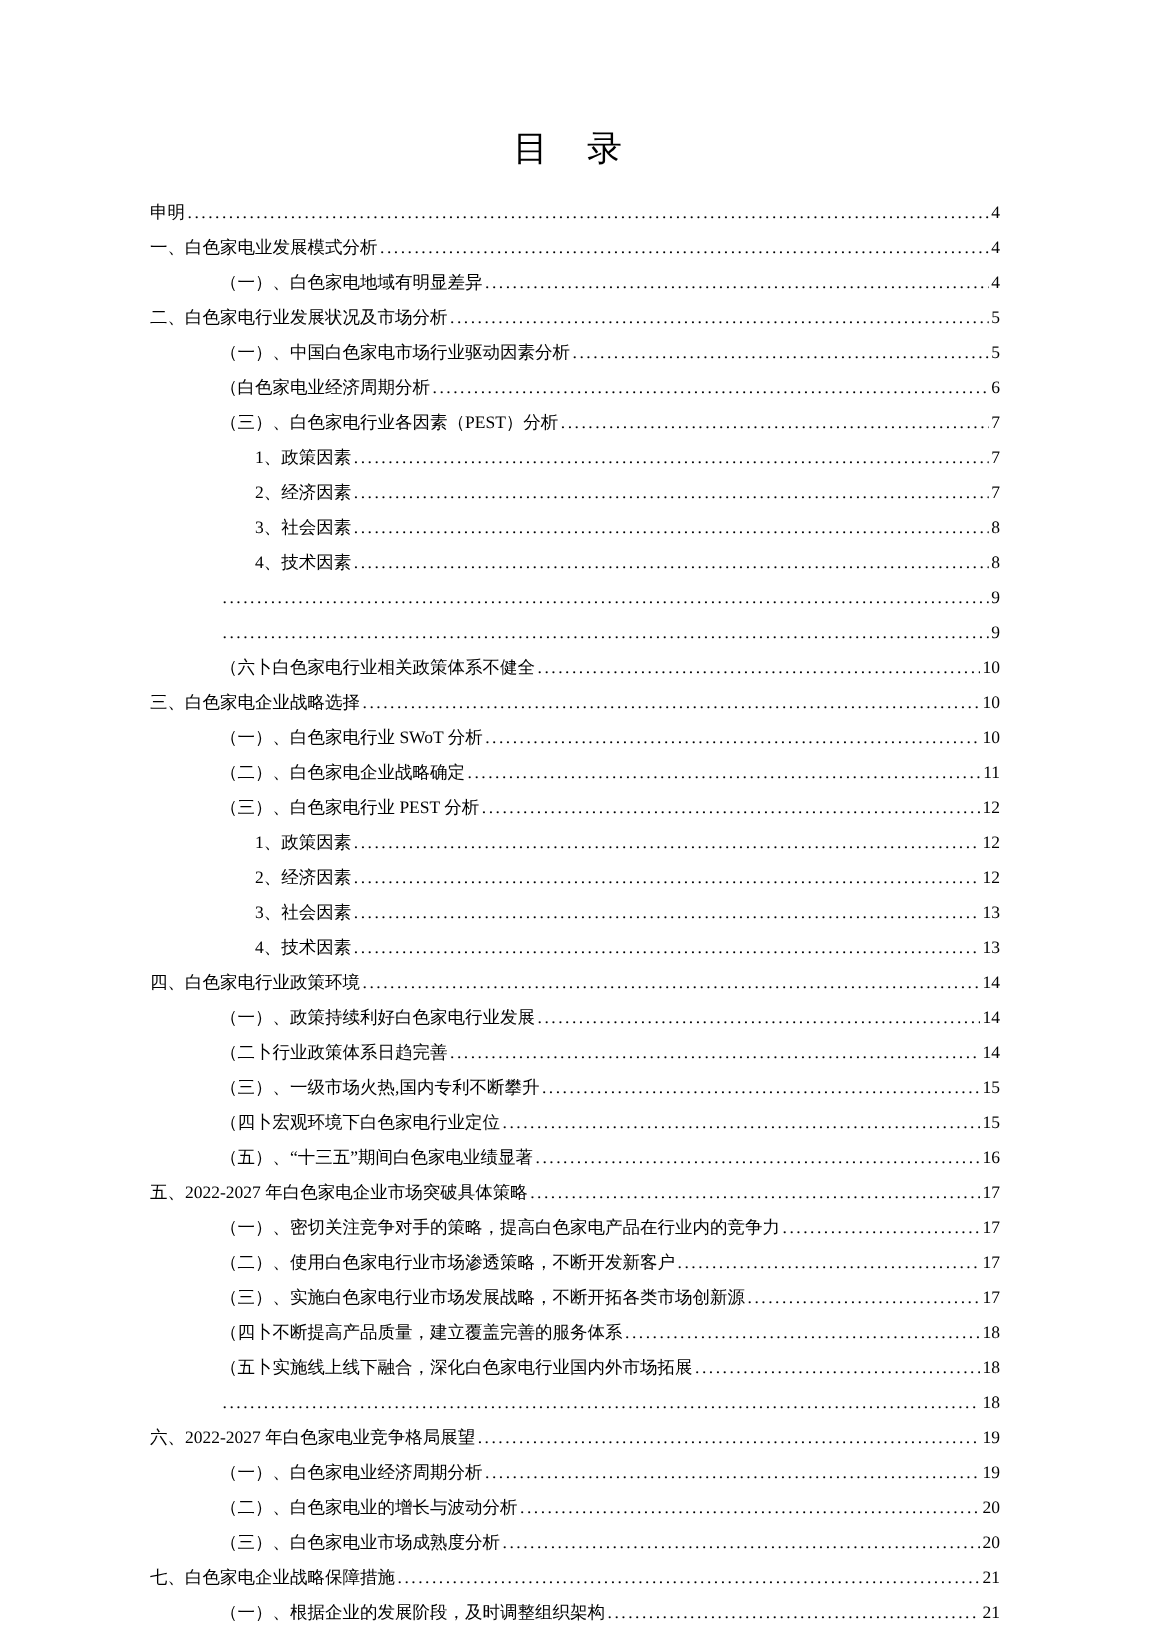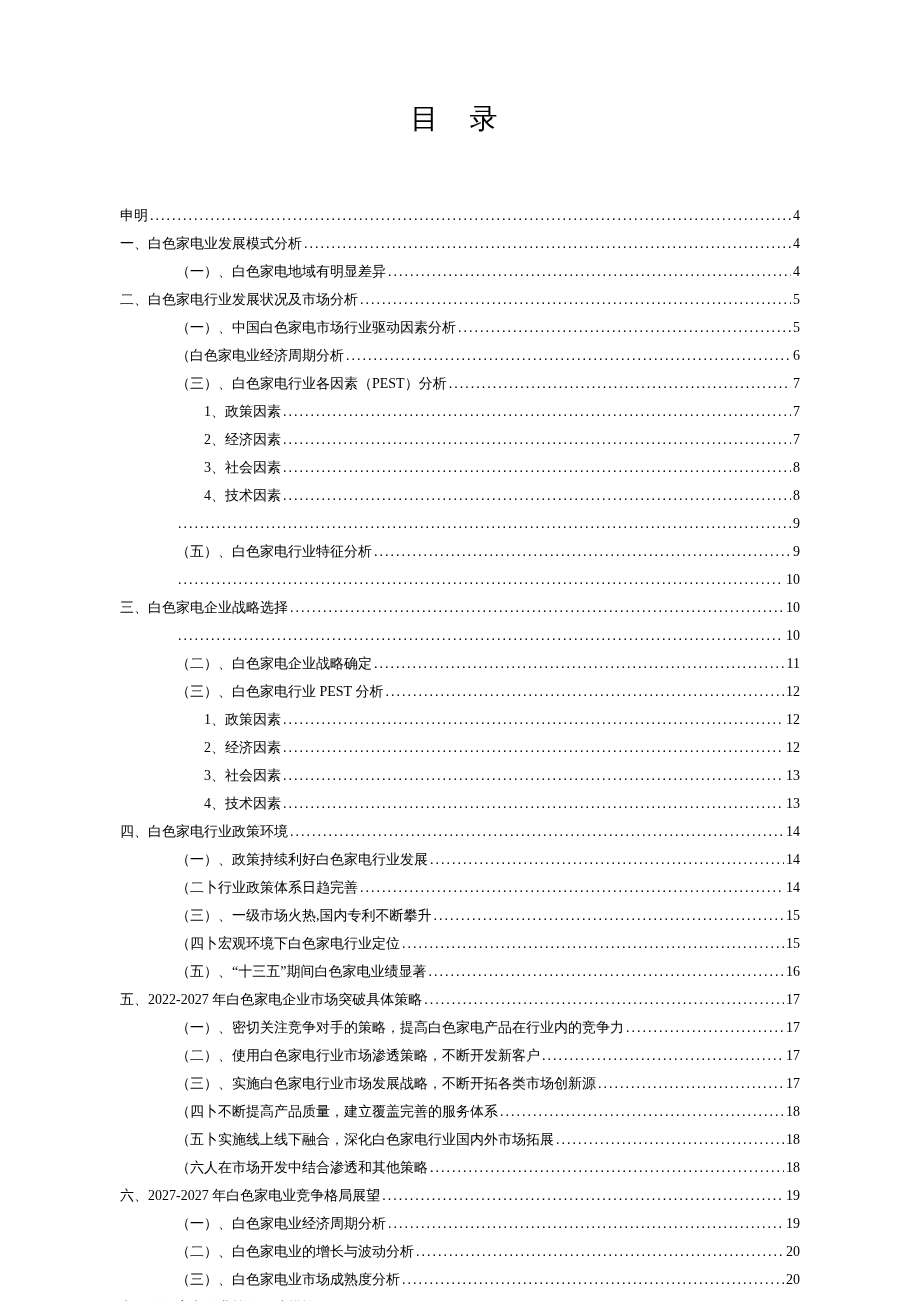--- a/index.html
+++ b/index.html
@@ -10,21 +10,21 @@
       font-family: "SimSun", "宋体", serif;
       font-size: 14px;
       color: #000;
       padding: 100px 120px 80px 120px;
       overflow: hidden;
     }
     .title {
       text-align: center;
       font-size: 28px;
       letter-spacing: 12px;
-      margin-bottom: 64px;
+      margin-bottom: 19px;
       font-weight: normal;
     }
     .toc {
       line-height: 2.0;
     }
     .toc-entry {
       display: flex;
       align-items: baseline;
       white-space: nowrap;
       justify-content: center;
@@ -110,34 +110,35 @@
     <div class="toc-entry level-2">
       <span class="toc-label">4、技术因素</span>
       <span class="toc-leader"></span>
       <span class="toc-page">8</span>
     </div>
     <div class="toc-entry level-1">
       <span class="toc-leader"></span>
       <span class="toc-page">9</span>
     </div>
     <div class="toc-entry level-1">
-      <span class="toc-label">（五）、白色家电行业特征分析</span>
       <span class="toc-leader"></span>
       <span class="toc-page">9</span>
     </div>
     <div class="toc-entry level-1">
+      <span class="toc-label">（六卜白色家电行业相关政策体系不健全</span>
       <span class="toc-leader"></span>
       <span class="toc-page">10</span>
     </div>
     <div class="toc-entry level-0">
       <span class="toc-label">三、白色家电企业战略选择</span>
       <span class="toc-leader"></span>
       <span class="toc-page">10</span>
     </div>
     <div class="toc-entry level-1">
+      <span class="toc-label">（一）、白色家电行业 SWoT 分析</span>
       <span class="toc-leader"></span>
       <span class="toc-page">10</span>
     </div>
     <div class="toc-entry level-1">
       <span class="toc-label">（二）、白色家电企业战略确定</span>
       <span class="toc-leader"></span>
       <span class="toc-page">11</span>
     </div>
     <div class="toc-entry level-1">
       <span class="toc-label">（三）、白色家电行业 PEST 分析</span>
@@ -218,26 +219,25 @@
       <span class="toc-label">（四卜不断提高产品质量，建立覆盖完善的服务体系</span>
       <span class="toc-leader"></span>
       <span class="toc-page">18</span>
     </div>
     <div class="toc-entry level-1">
       <span class="toc-label">（五卜实施线上线下融合，深化白色家电行业国内外市场拓展</span>
       <span class="toc-leader"></span>
       <span class="toc-page">18</span>
     </div>
     <div class="toc-entry level-1">
-      <span class="toc-label">（六人在市场开发中结合渗透和其他策略</span>
       <span class="toc-leader"></span>
       <span class="toc-page">18</span>
     </div>
     <div class="toc-entry level-0">
-      <span class="toc-label">六、2027-2027 年白色家电业竞争格局展望</span>
+      <span class="toc-label">六、2022-2027 年白色家电业竞争格局展望</span>
       <span class="toc-leader"></span>
       <span class="toc-page">19</span>
     </div>
     <div class="toc-entry level-1">
       <span class="toc-label">（一）、白色家电业经济周期分析</span>
       <span class="toc-leader"></span>
       <span class="toc-page">19</span>
     </div>
     <div class="toc-entry level-1">
       <span class="toc-label">（二）、白色家电业的增长与波动分析</span>

